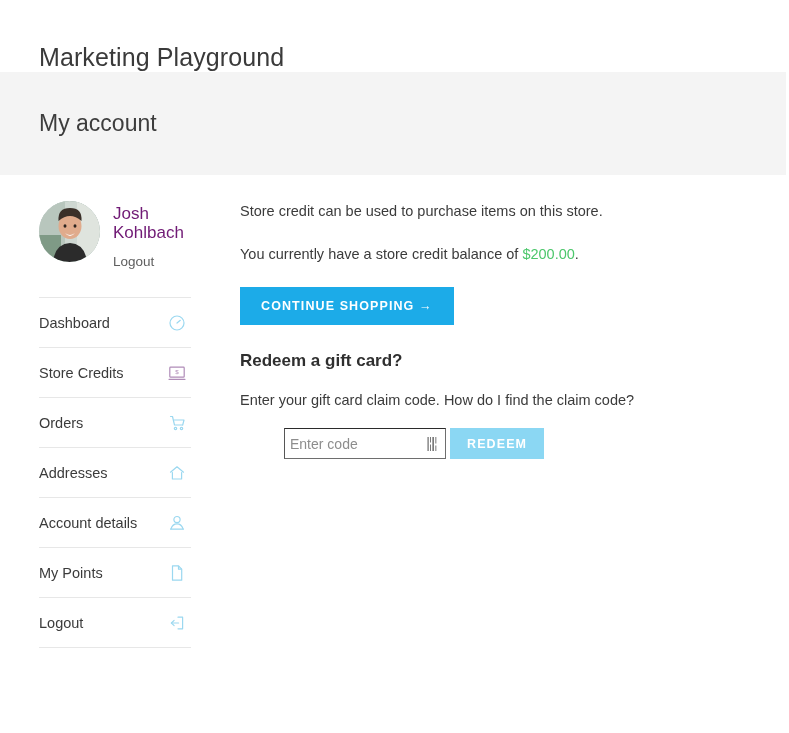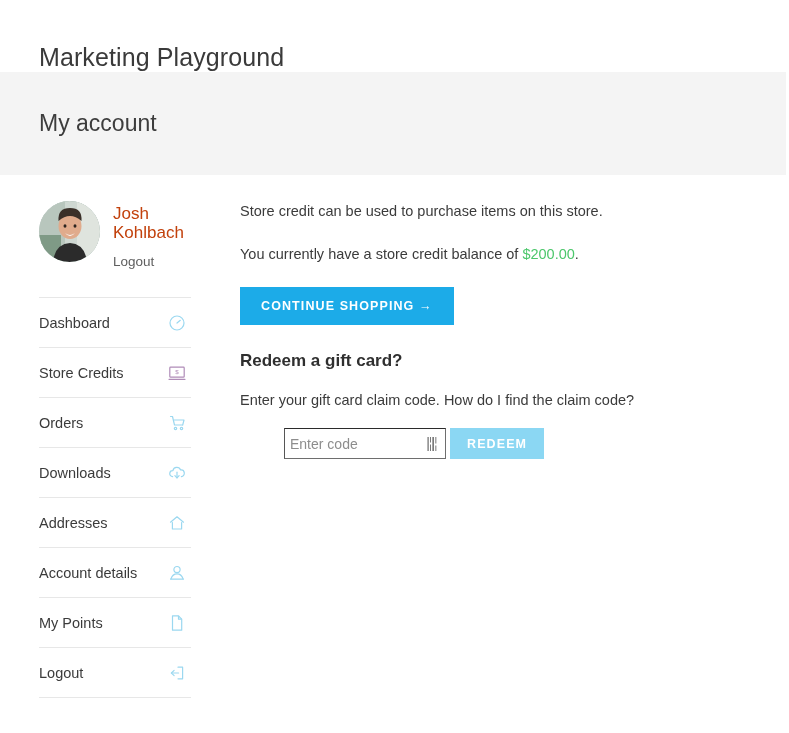--- a/index.html
+++ b/index.html
@@ -67,21 +67,21 @@
     border-radius: 50%;
     overflow: hidden;
     flex: 0 0 61px;
     background: #9bb0a8;
     position: relative;
   }
   .avatar svg { display: block; width: 61px; height: 61px; }
   .user-meta { padding-left: 13px; padding-top: 3px; }
   .user-name {
     font-size: 17px;
-    color: #c2410c;
+    color: #701a75;
     line-height: 19px;
     max-width: 74px;
     font-weight: 400;
   }
   .user-logout {
     font-size: 13.5px;
     color: #5e5e5e;
     margin-top: 12px;
   }
 
@@ -255,30 +255,20 @@
           <span class="nav-icon">
             <svg viewBox="0 0 18 18" fill="none" stroke="#9bd8f0" stroke-width="1.2" stroke-linecap="round" stroke-linejoin="round">
               <path d="M2.5 2.5 h2 l2 8.5 h8"></path>
               <path d="M6 6 h10 l-1.3 5"></path>
               <circle cx="7.5" cy="14.5" r="1.2"></circle>
               <circle cx="13.5" cy="14.5" r="1.2"></circle>
             </svg>
           </span>
         </div>
 
-        <div class="nav-item">
-          <span class="nav-label">Downloads</span>
-          <span class="nav-icon">
-            <svg viewBox="0 0 18 18" fill="none" stroke="#9bd8f0" stroke-width="1.2" stroke-linecap="round" stroke-linejoin="round">
-              <path d="M4.6 12.6 a3 3 0 0 1 0.3 -6 a4 4 0 0 1 7.7 -0.6 a2.9 2.9 0 0 1 0.8 6.6"></path>
-              <path d="M9 8.2 v5.6"></path>
-              <path d="M6.9 11.6 L9 13.9 L11.1 11.6"></path>
-            </svg>
-          </span>
-        </div>
 
         <div class="nav-item">
           <span class="nav-label">Addresses</span>
           <span class="nav-icon">
             <svg viewBox="0 0 18 18" fill="none" stroke="#9bd8f0" stroke-width="1.2" stroke-linecap="round" stroke-linejoin="round">
               <path d="M2.5 8.2 L9 2.8 L15.5 8.2"></path>
               <path d="M4.4 8.5 V15 h9.2 V8.5"></path>
             </svg>
           </span>
         </div>

